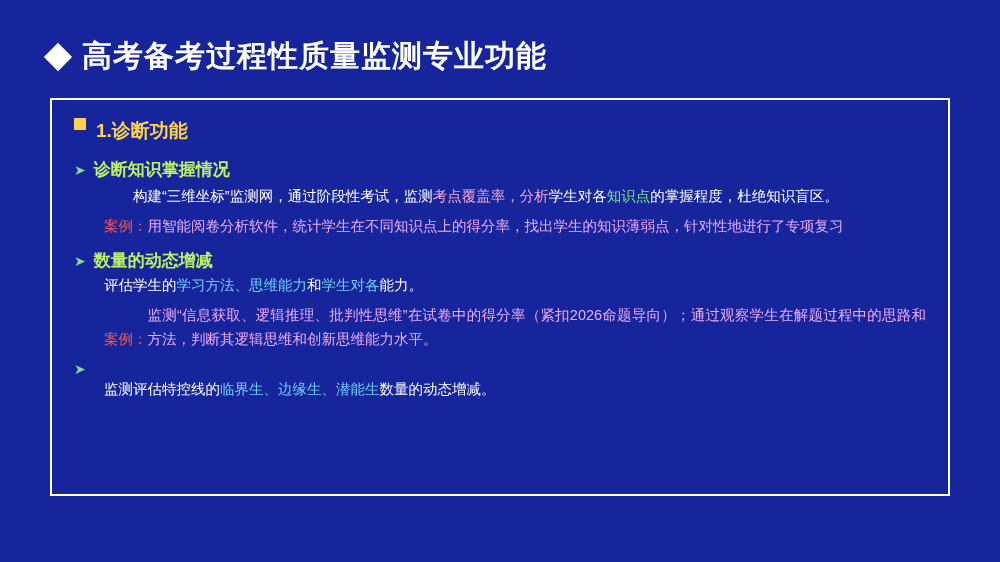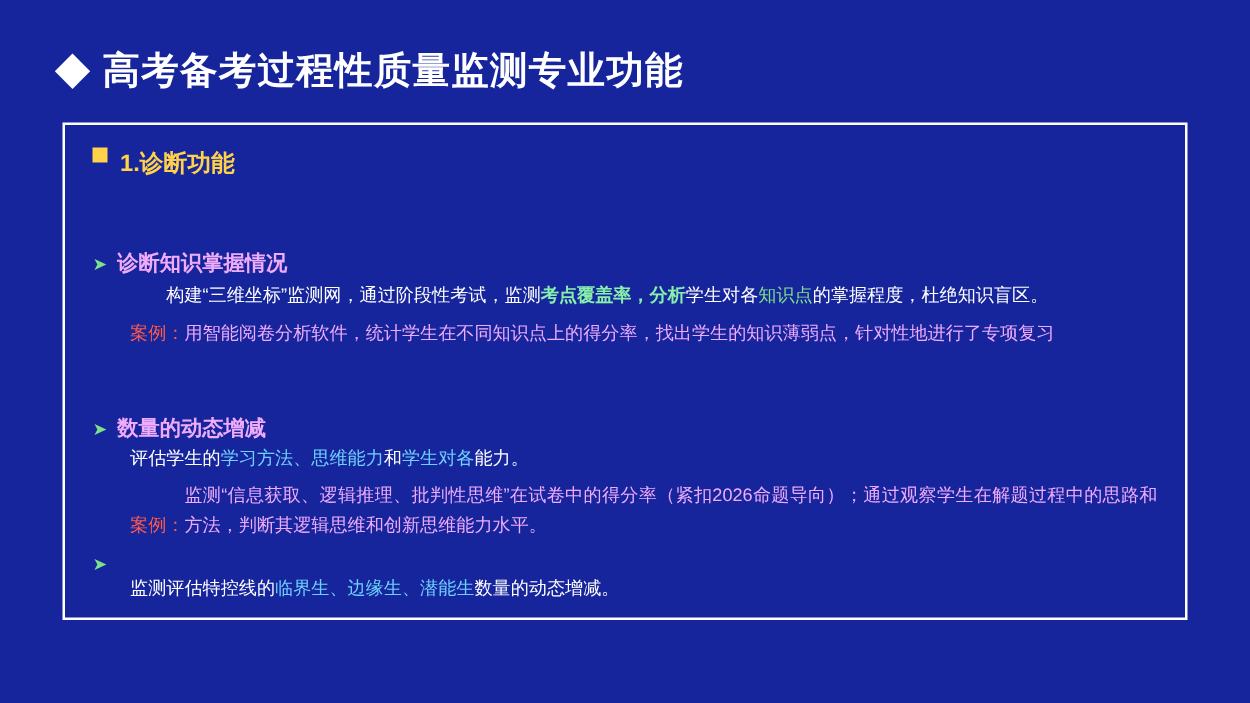--- a/index.html
+++ b/index.html
@@ -77,24 +77,23 @@
     gap: 8px;
     margin-top: 10px;
   }
   .arrow {
     color: #7ee08a;
     font-size: 14px;
     line-height: 1;
     flex: none;
   }
   .sub-head-text {
-    color: #f0abfc;
+    color: #bef264;
     font-size: 17px;
     font-weight: bold;
-    margin-top: 41px;
   }
   .body-text {
     color: #ffffff;
     font-size: 14.5px;
     line-height: 1.65;
     margin: 4px 0 0 30px;
     text-align: justify;
   }
   .body-text.indent {
     text-indent: 2em;
@@ -108,21 +107,21 @@
   }
   .case-label {
     color: #ff5a4a;
     flex: none;
     white-space: nowrap;
   }
   .case-body {
     color: #f0abfc;
     text-align: justify;
   }
-  .hl-yellow { color: #86efac; font-weight: bold; }
+  .hl-yellow { color: #f9a8d4; font-weight: normal; }
   .hl-green { color: #7ee08a; }
   .hl-cyan { color: #6fd0ff; }
   .tight { margin-top: 2px; }
 </style>
 </head>
 <body>
 
 <div class="slide">
 
   <div class="title-row">

